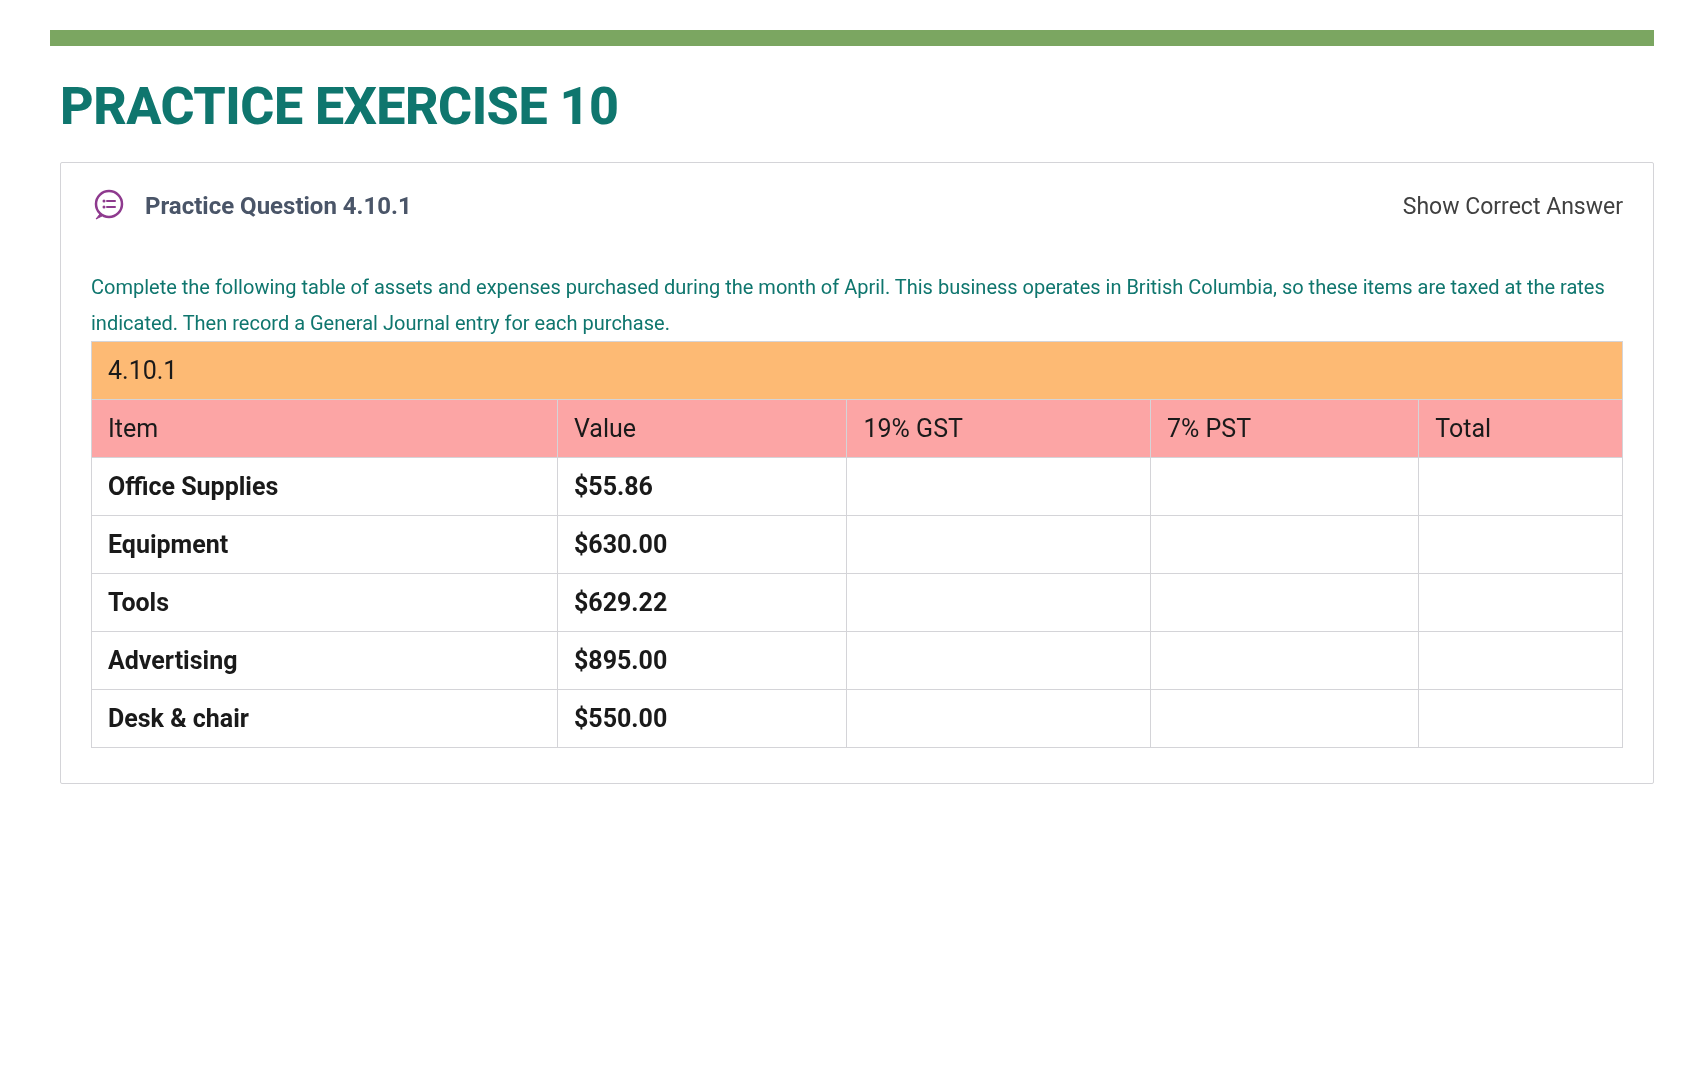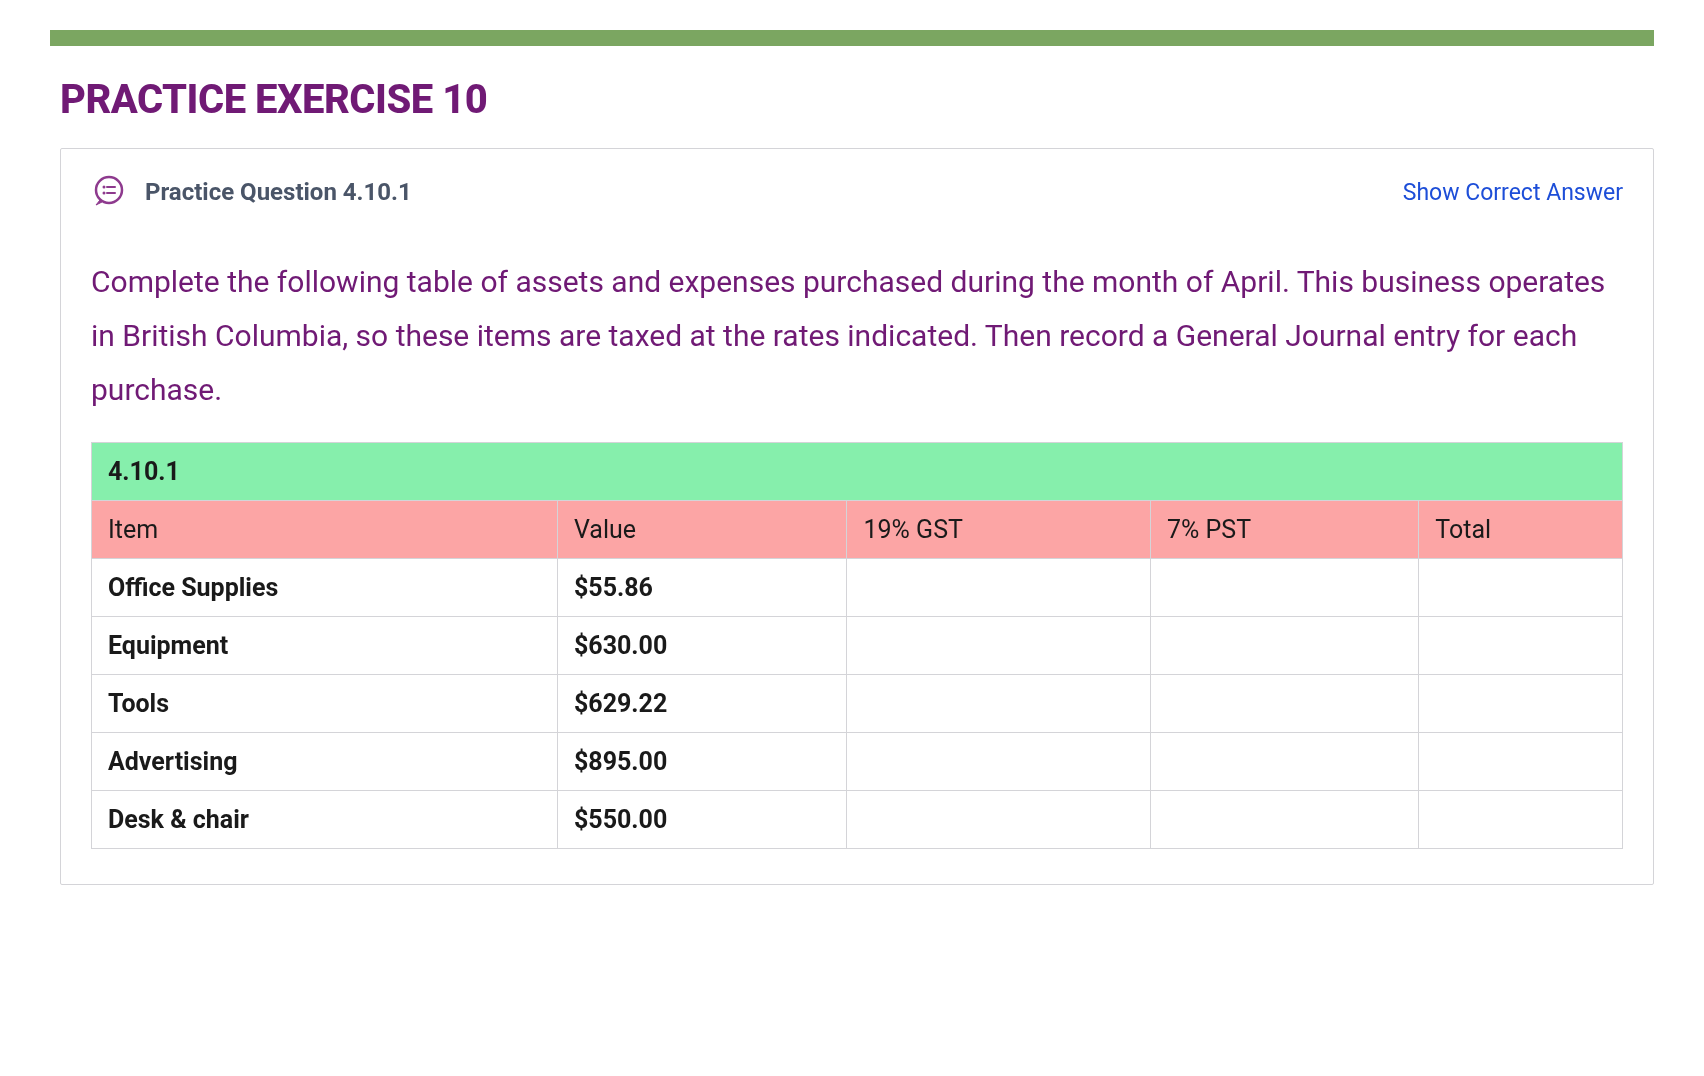--- a/index.html
+++ b/index.html
@@ -13,23 +13,23 @@
       color: #1a1a1a;
       padding: 0;
     }
     .top-bar {
       height: 16px;
       background: #7ba661;
       width: calc(100% - 100px);
       margin: 30px 50px 0 50px;
     }
     .main-heading {
-      font-size: 40px;
+      font-size: 52px;
       font-weight: 800;
-      color: #701a75;
+      color: #0f766e;
       margin: 30px 50px 25px 60px;
       letter-spacing: -0.5px;
     }
     .card {
       border: 1px solid #d4d4d8;
       border-radius: 2px;
       margin: 0 50px 40px 60px;
       background: #ffffff;
       padding: 25px 30px 35px 30px;
     }
@@ -50,43 +50,42 @@
       flex-shrink: 0;
     }
     .question-title {
       font-size: 24px;
       font-weight: 700;
       color: #4a5568;
     }
     .show-answer-link {
       font-size: 23px;
       font-weight: 400;
-      color: #1d4ed8;
+      color: #404040;
       cursor: pointer;
     }
     .description {
-      font-size: 30px;
+      font-size: 20px;
       line-height: 1.8;
-      color: #701a75;
-      margin-bottom: 25px;
+      color: #0f766e;
     }
     .data-table {
       width: 100%;
       border-collapse: collapse;
       font-size: 25px;
     }
     .data-table td, .data-table th {
       border: 1px solid #d4d4d8;
       padding: 14px 16px;
       text-align: left;
       font-weight: 700;
     }
     .table-number-row td {
-      background: #86efac;
-      font-weight: 700;
+      background: #fdba74;
+      font-weight: 400;
     }
     .header-row td {
       background: #fca5a5;
       font-weight: 400;
     }
     .data-row td {
       background: #ffffff;
     }
   </style>
 </head>

